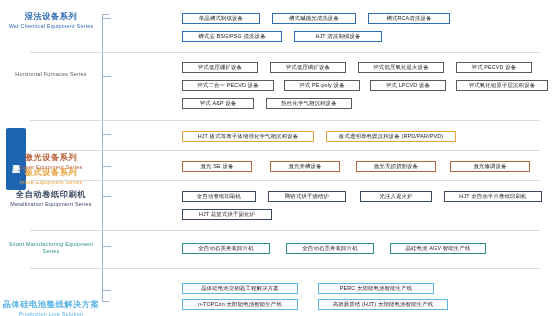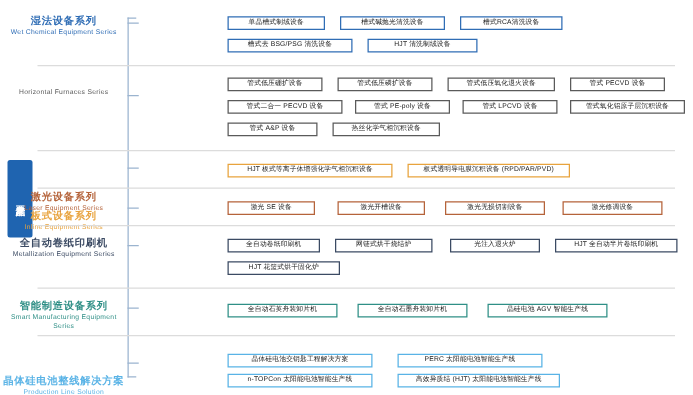--- a/index.html
+++ b/index.html
@@ -138,21 +138,20 @@
         <div class="cn" style="color: rgb(59, 74, 99);">全自动卷纸印刷机</div>
         <div class="en" style="color: rgb(59, 74, 99);">Metallization Equipment Series</div>
       </div>
       <div class="stub" style="top: 196px;"></div>
       <div class="box" style="left: 182px; top: 191px; width: 74px; border-color: rgb(59, 74, 99);">全自动卷纸印刷机</div>
       <div class="box" style="left: 268px; top: 191px; width: 78px; border-color: rgb(59, 74, 99);">网链式烘干烧结炉</div>
       <div class="box" style="left: 360px; top: 191px; width: 72px; border-color: rgb(59, 74, 99);">光注入退火炉</div>
       <div class="box" style="left: 444px; top: 191px; width: 98px; border-color: rgb(59, 74, 99);">HJT 全自动半片卷纸印刷机</div>
       <div class="box" style="left: 182px; top: 209px; width: 90px; border-color: rgb(59, 74, 99);">HJT 花篮式烘干固化炉</div>
       <div class="sec" style="top: 240px;">
-        <div class="cn" style="color: rgb(47, 143, 134);">智能制造设备系列</div>
         <div class="en" style="color: rgb(47, 143, 134);">Smart Manufacturing Equipment Series</div>
       </div>
       <div class="stub" style="top: 246px;"></div>
       <div class="box" style="left: 182px; top: 243px; width: 88px; border-color: rgb(47, 143, 134);">全自动石英舟装卸片机</div>
       <div class="box" style="left: 286px; top: 243px; width: 88px; border-color: rgb(47, 143, 134);">全自动石墨舟装卸片机</div>
       <div class="box" style="left: 390px; top: 243px; width: 96px; border-color: rgb(47, 143, 134);">晶硅电池 AGV 智能生产线</div>
       <div class="sec" style="top: 300px;">
         <div class="cn" style="color: rgb(89, 179, 230);">晶体硅电池整线解决方案</div>
         <div class="en" style="color: rgb(89, 179, 230);">Production Line Solution</div>
       </div>

